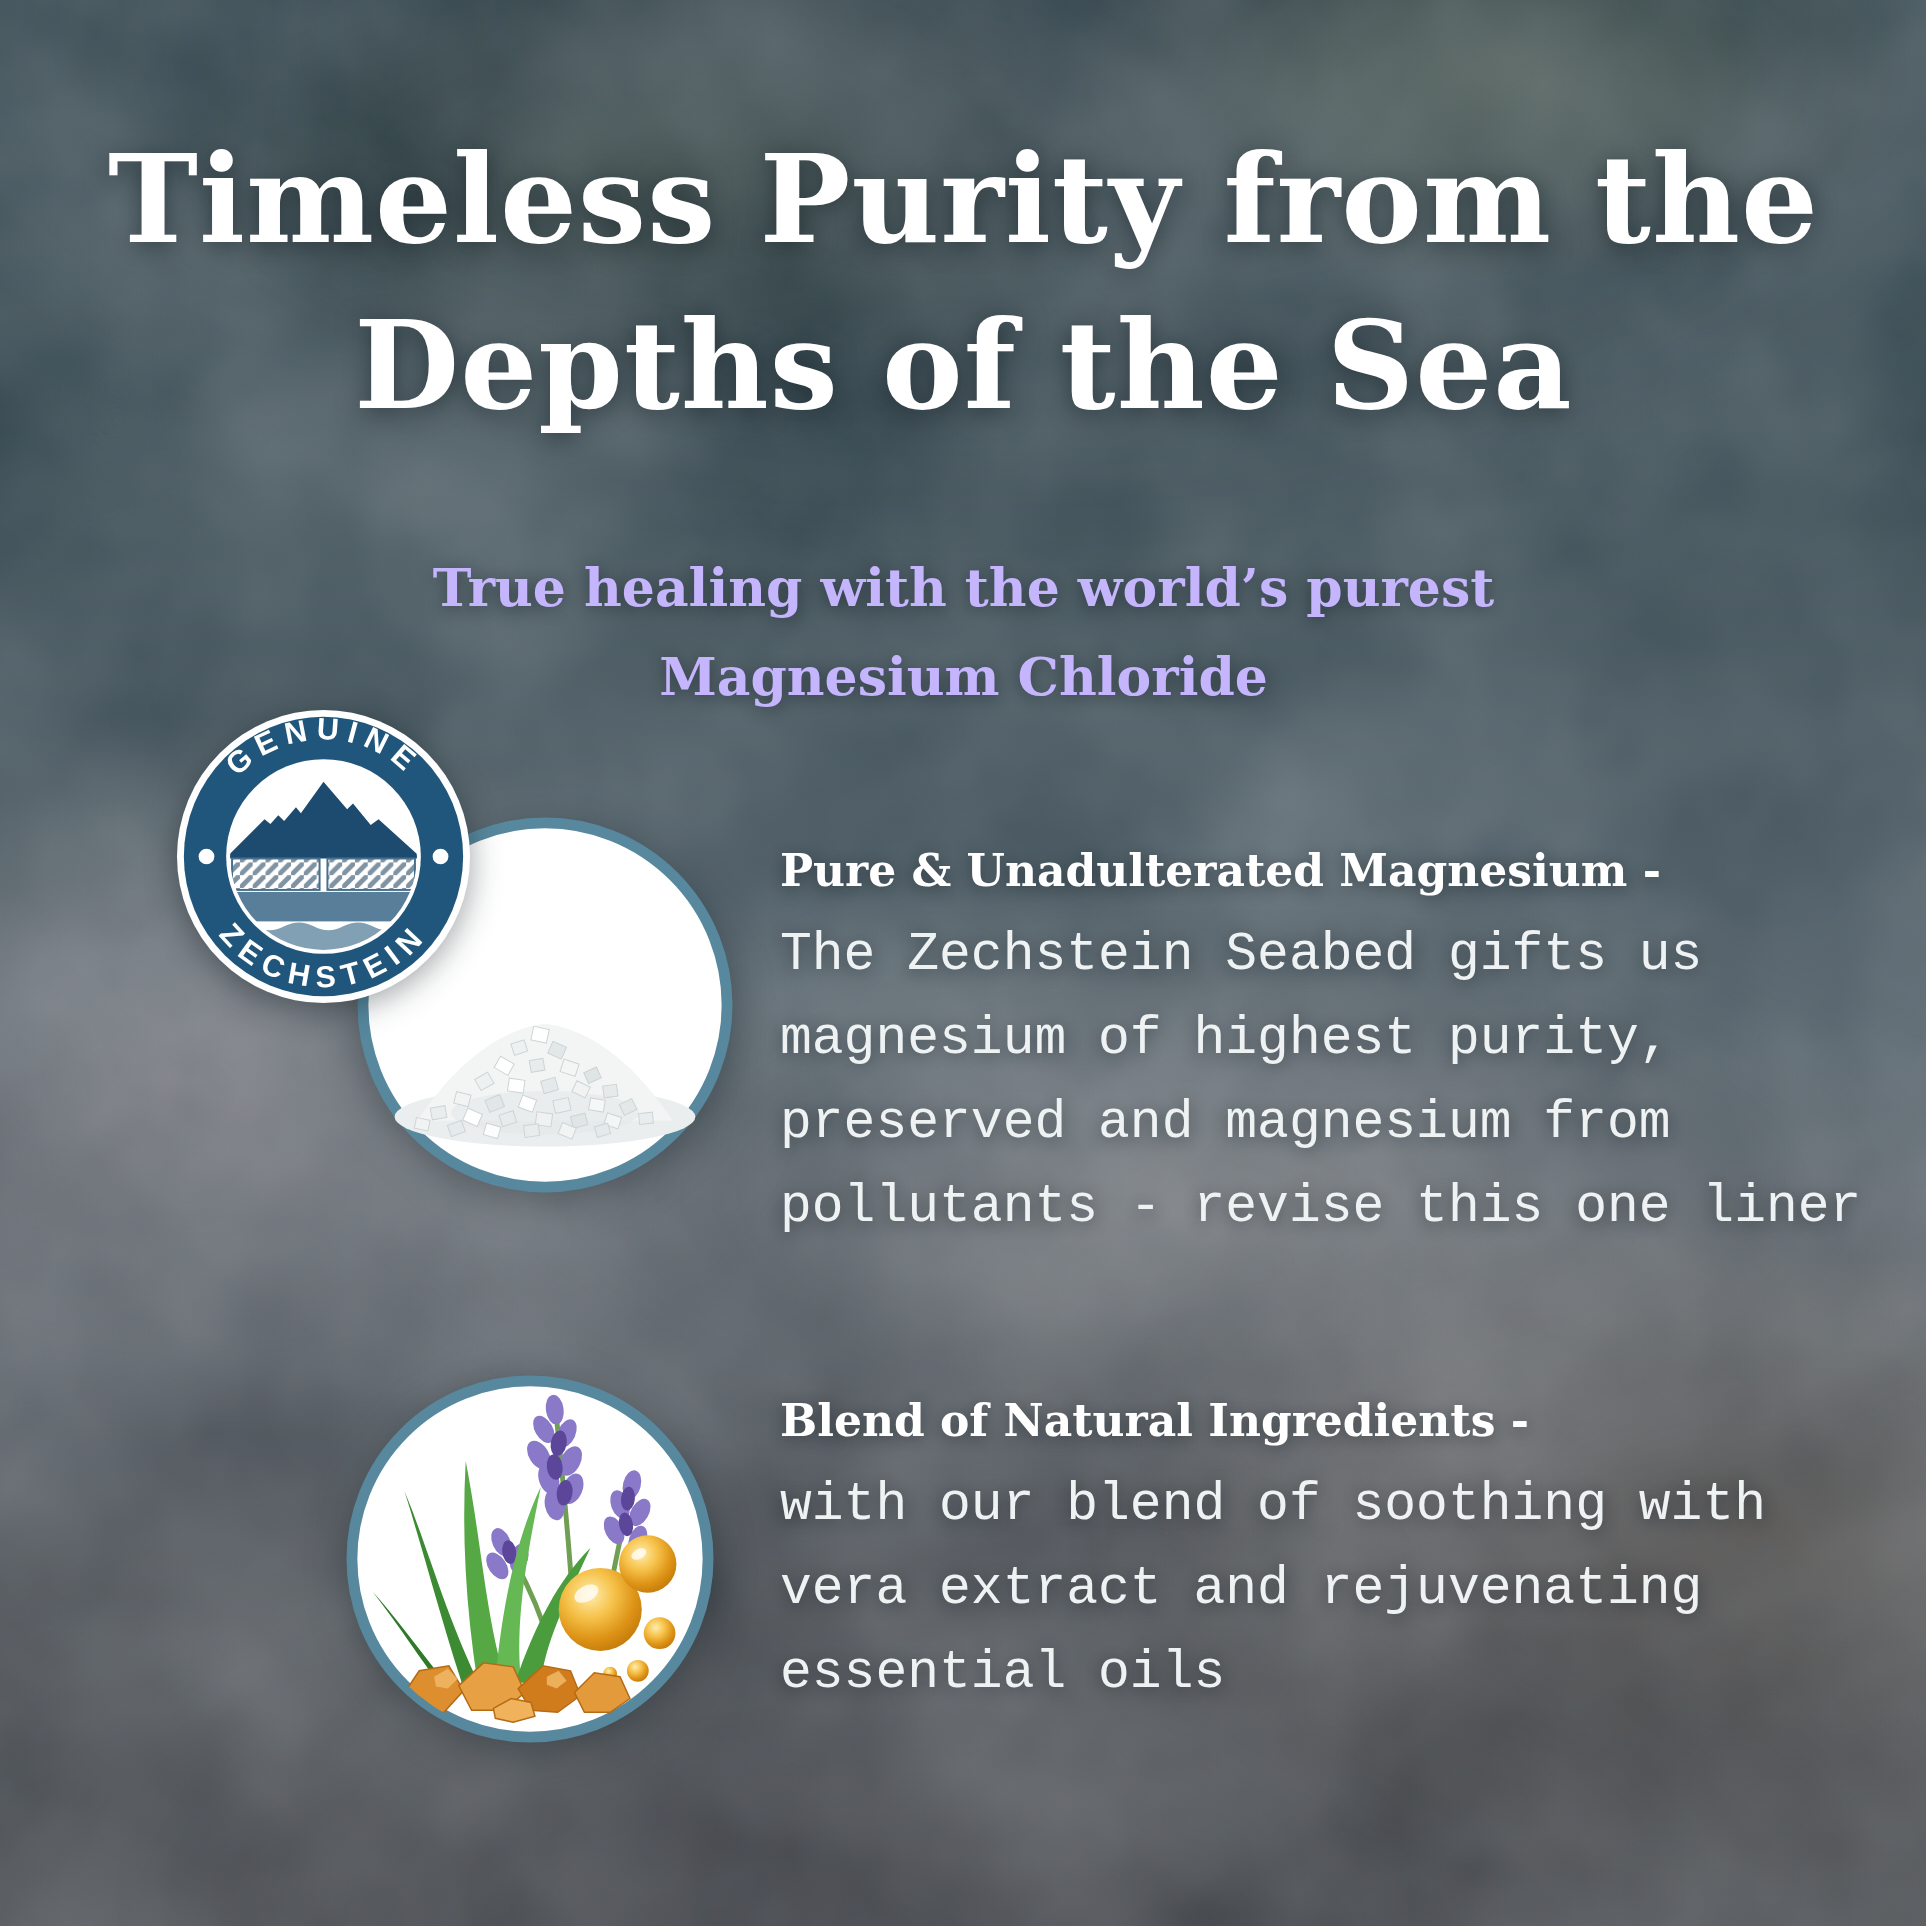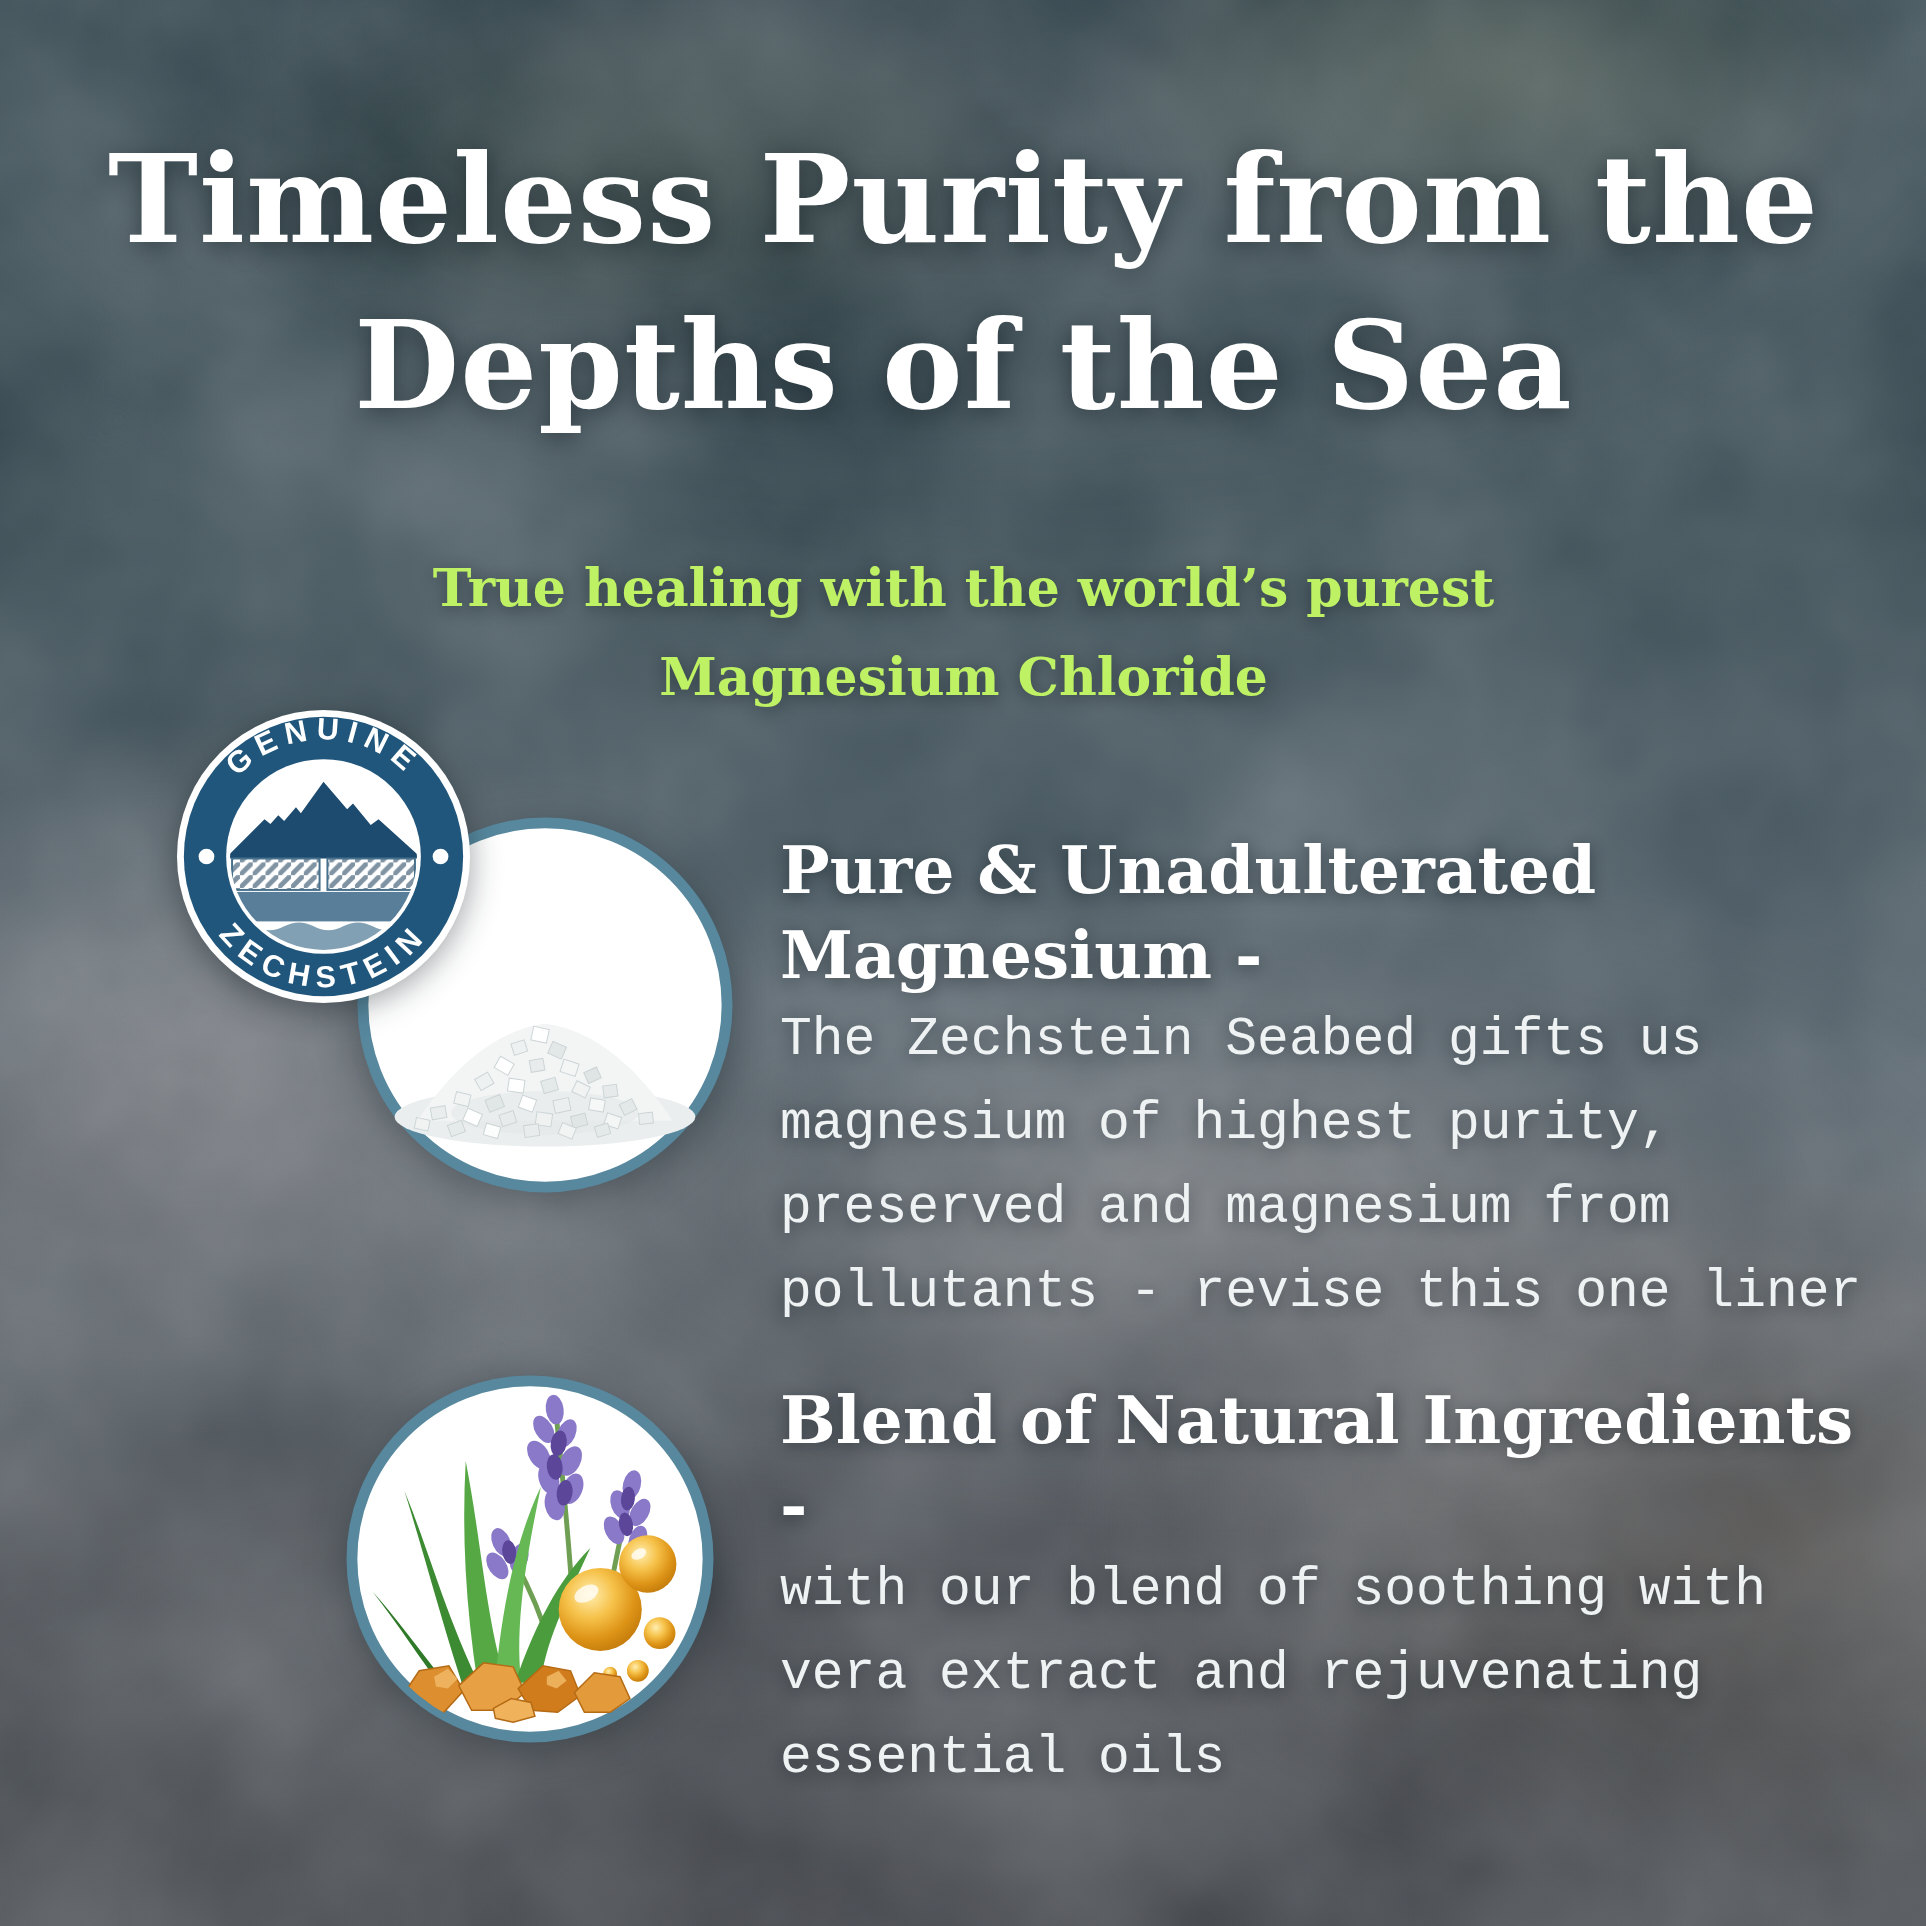--- a/index.html
+++ b/index.html
@@ -18,26 +18,26 @@
       linear-gradient(180deg,#2e4149 0%,#35474f 28%,#475660 55%,#4b5056 78%,#3e4246 100%);
   }
   .abs{position:absolute;}
   .noise{position:absolute;left:0;top:0;pointer-events:none;}
   .title{
     left:0;top:117px;width:100%;text-align:center;color:#ffffff;
     font-weight:700;font-size:121px;line-height:166px;letter-spacing:1px;
     text-shadow:0 4px 24px rgba(8,18,24,.5);
   }
   .subtitle{
-    left:0;top:543px;width:100%;text-align:center;color:#bef264;
+    left:0;top:543px;width:100%;text-align:center;color:#c4b5fd;
     font-weight:700;font-size:52px;line-height:89px;
     text-shadow:0 3px 16px rgba(8,18,24,.45);
   }
   .feature-text{width:1101px;left:780px;color:#ffffff;text-shadow:0 3px 16px rgba(8,18,24,.45);}
-  .feature-text .fh{font-weight:700;font-size:66px;line-height:85px;}
+  .feature-text .fh{font-weight:700;font-size:44px;line-height:85px;}
   .feature-text .fl{font-weight:400;font-size:53px;line-height:84px;color:#eef2f3;font-family:Liberation Mono, monospace;}
   .icon-circle{filter:drop-shadow(0 8px 20px rgba(10,20,26,.35));}
   .badge{filter:drop-shadow(0 6px 16px rgba(10,20,26,.4));}
 </style>
 </head>
 <body>
 
 <svg class="noise" width="1927" height="1927" viewBox="0 0 1946 1946">
   <filter id="cloudTurb">
       <feTurbulence type="fractalNoise" baseFrequency="0.0032" numOctaves="4" seed="11"></feTurbulence>

